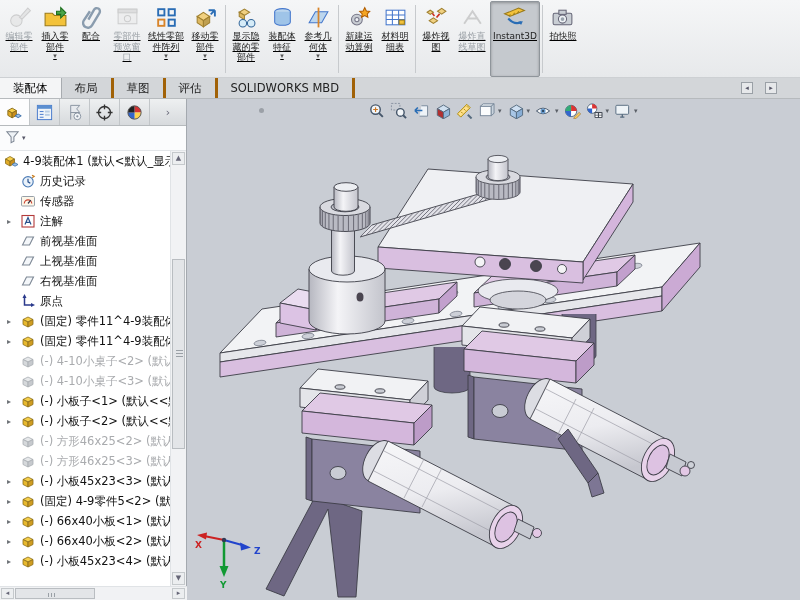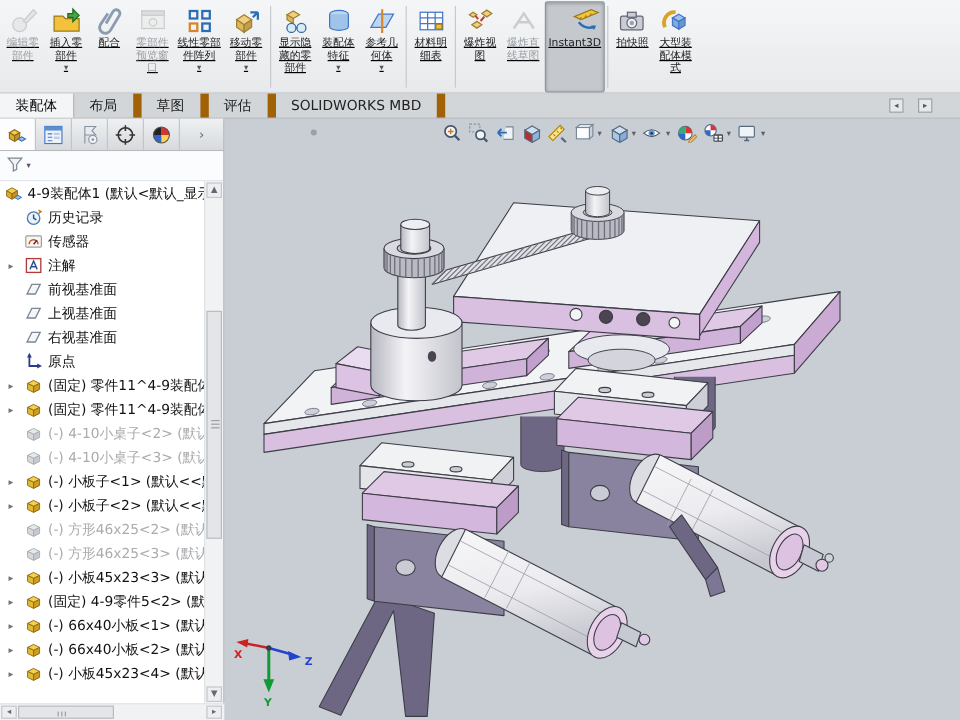--- a/index.html
+++ b/index.html
@@ -10,26 +10,26 @@
     background:linear-gradient(#f5f6f7,#e7e9eb);border-bottom:1px solid #cdd0d3;
     display:flex;align-items:stretch;padding:1px 1px 0;}
   .rbtn{display:flex;flex-direction:column;align-items:center;justify-content:flex-start;
     padding:2px 2px 0;min-width:36px;border:1px solid transparent;border-radius:2px;text-decoration:underline;}
   .rbtn .ric{height:27px;display:flex;align-items:center;justify-content:center;}
   .rbtn .ric svg{width:25px;height:25px;}
   .rbtn .rlb{font-size:9px;line-height:10.5px;text-align:center;white-space:pre-line;color:#222;}
   .rbtn .rcaret{font-size:7px;line-height:8px;height:8px;color:#555;}
   .rbtn.disabled .rlb{color:#9aa0a6;}
   .rbtn.disabled .ric{filter:grayscale(1);opacity:.45;}
-  .rbtn.active{background:#c5c9ce;border-color:#8f959b;box-shadow:inset 0 1px 3px rgba(0,0,0,.28);align-items:flex-end;}
+  .rbtn.active{background:#c5c9ce;border-color:#8f959b;box-shadow:inset 0 1px 3px rgba(0,0,0,.28);}
   .rsep{width:1px;background:#c7cacd;margin:4px 2px;}
   
   #tabbar{position:absolute;top:78px;left:0;width:800px;height:21px;background:#d3d6d9;
     border-bottom:1px solid #b6babd;display:flex;font-size:11.5px;}
-  .tab{padding:2px 13px 0;border-right:7px solid #a16207;color:#222;line-height:17px;white-space:nowrap;}
+  .tab{padding:2px 13px 0;border-right:3px solid #a16207;color:#222;line-height:17px;white-space:nowrap;}
   .tab.active{background:#f4f5f6;color:#000;border-right:1px solid #a8acb0;}
   .tscroll{position:absolute;top:4px;width:12px;height:12px;border:1px solid #9aa0a6;
     background:#e6e8ea;font-size:7px;line-height:10px;text-align:center;color:#556;}
   
   #panel{position:absolute;top:99px;left:0;width:187px;bottom:0;background:#fff;
     border-right:1px solid #a4a9af;}
   #ptabs{height:27px;display:flex;background:linear-gradient(#eef0f1,#d7dadd);
     border-bottom:1px solid #b6babd;}
   .ptab{width:30px;display:flex;align-items:center;justify-content:center;border-right:1px solid #c2c6c9;}
   .ptab svg{width:19px;height:19px;}
@@ -178,20 +178,32 @@
         </svg>
       </div>
       <div class="rlb">参考几
 何体</div>
       <div class="rcaret">▾</div>
     </div>
     <div class="rsep"></div>
     <div class="rbtn">
       <div class="ric">
         <svg viewBox="0 0 24 24" xmlns="http://www.w3.org/2000/svg">
+          <circle cx="9.5" cy="14" r="5.2" fill="#c8ccd2" stroke="#778"></circle>
+          <circle cx="9.5" cy="14" r="2" fill="#eef1f4" stroke="#778"></circle>
+          <path d="M17 2.5 l1.6 3.2 3.2 .5 -2.3 2.3 .5 3.2 -3-1.6 -3 1.6 .6-3.2 -2.4-2.3 3.3-.5z" fill="#f5a623" stroke="#b05c00"></path>
+        </svg>
+      </div>
+      <div class="rlb">新建运
+动算例</div>
+      <div class="rcaret"></div>
+    </div>
+    <div class="rbtn">
+      <div class="ric">
+        <svg viewBox="0 0 24 24" xmlns="http://www.w3.org/2000/svg">
           <rect x="3" y="5" width="18" height="14" fill="#fff" stroke="#4477cc"></rect>
           <path d="M3 9.5 h18 M3 14 h18 M9 5 v14 M15 5 v14" stroke="#4477cc"></path>
           <rect x="15.5" y="14.5" width="5" height="4" fill="#f3c23a" stroke="#9a7a1a"></rect>
         </svg>
       </div>
       <div class="rlb">材料明
 细表</div>
       <div class="rcaret"></div>
     </div>
     <div class="rsep"></div>
@@ -234,34 +246,20 @@
     <div class="rbtn">
       <div class="ric">
         <svg viewBox="0 0 24 24" xmlns="http://www.w3.org/2000/svg">
           <rect x="3" y="8" width="18" height="11" rx="1.5" fill="#c9ced4" stroke="#667"></rect>
           <rect x="8.5" y="5" width="7" height="4" fill="#c9ced4" stroke="#667"></rect>
           <circle cx="12" cy="13.5" r="3.9" fill="#eef2f5" stroke="#667"></circle>
           <circle cx="12" cy="13.5" r="1.8" fill="#99a3ad"></circle>
         </svg>
       </div>
       <div class="rlb">拍快照</div>
-      <div class="rcaret"></div>
-    </div>
-    <div class="rbtn">
-      <div class="ric">
-        <svg viewBox="0 0 24 24" xmlns="http://www.w3.org/2000/svg">
-          <path d="M4 17 a8.5 8.5 0 0 1 8.5-12" fill="none" stroke="#d8a32a" stroke-width="3"></path>
-          <path d="M10 9.5 l5-3 5 3 -5 3z" fill="#9fc4e8" stroke="#4477cc"></path>
-          <path d="M10 9.5 v6 l5 3 v-6z" fill="#7faedd" stroke="#4477cc"></path>
-          <path d="M15 18.5 v-6 l5-3 v6z" fill="#6898cc" stroke="#4477cc"></path>
-        </svg>
-      </div>
-      <div class="rlb">大型装
-配体模
-式</div>
       <div class="rcaret"></div>
     </div>
   </div>
 
 <div id="tabbar">
   <div class="tab active">装配体</div>
     <div class="tab">布局</div>
     <div class="tab">草图</div>
     <div class="tab">评估</div>
     <div class="tab">SOLIDWORKS MBD</div>

